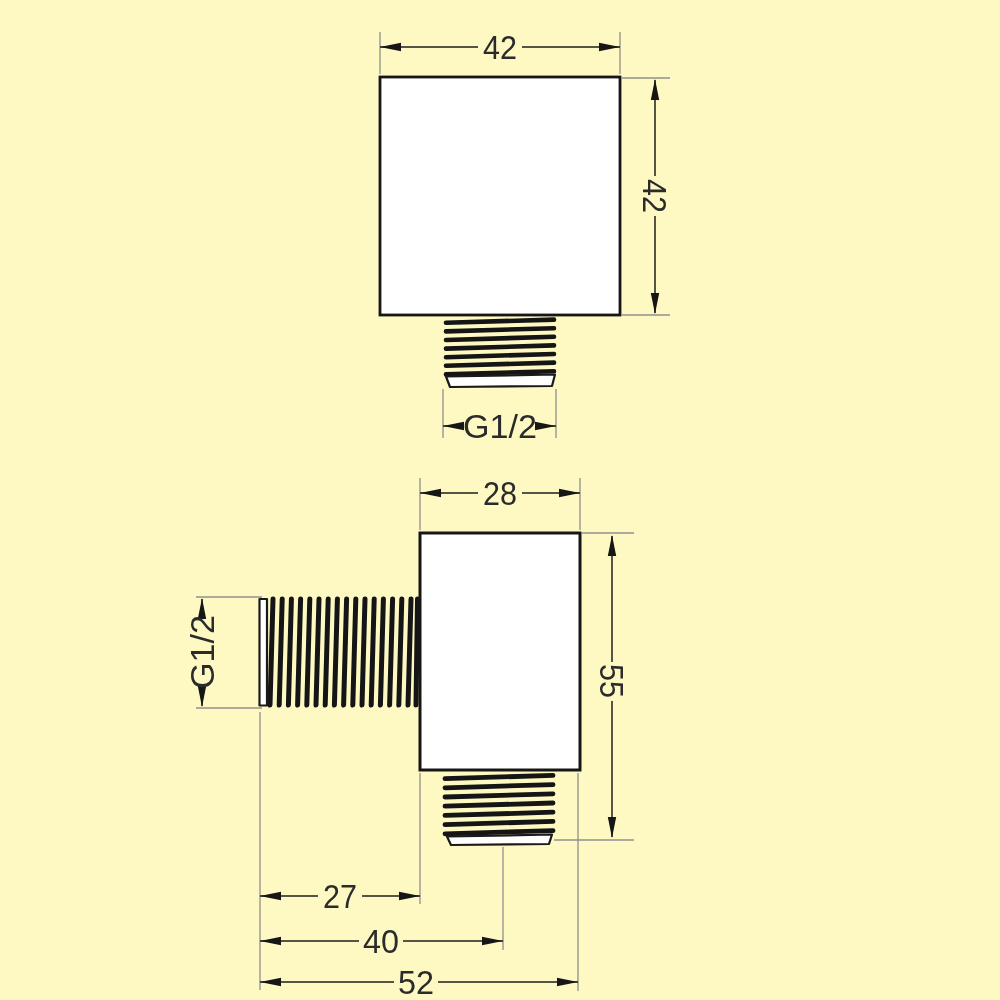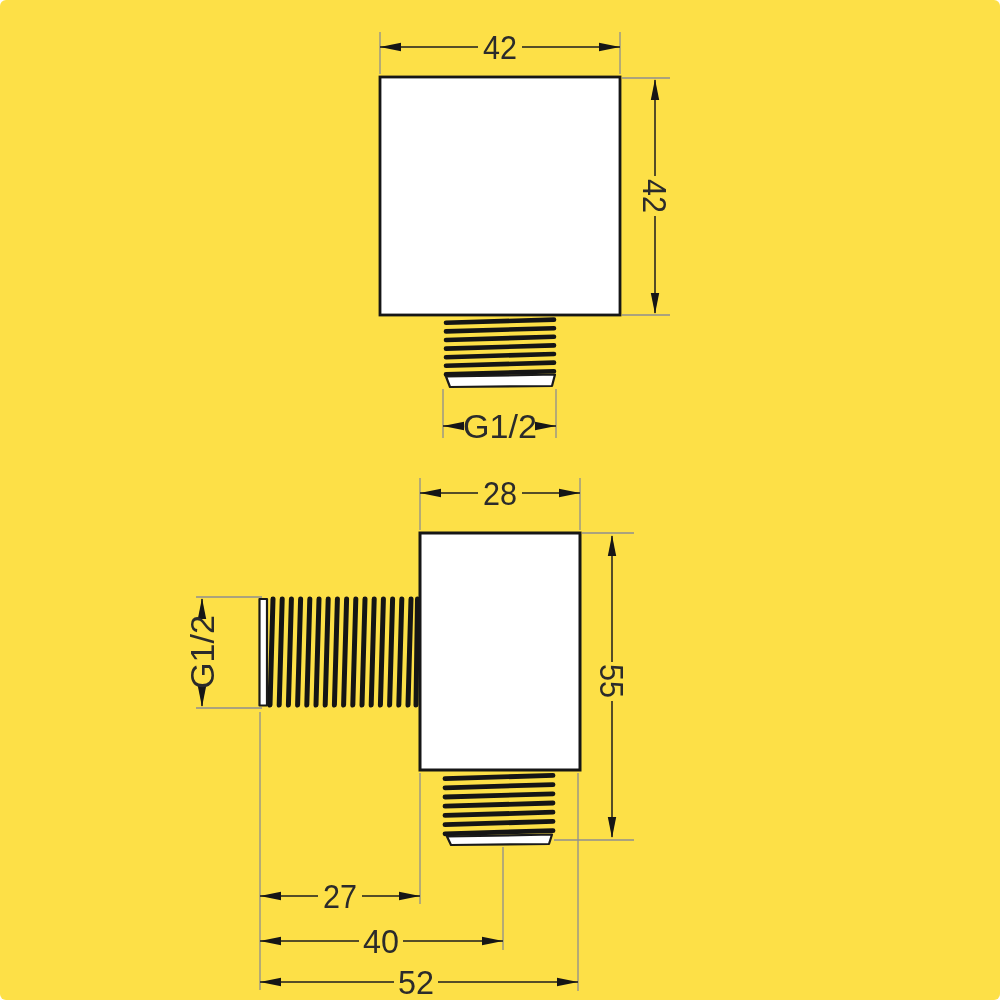--- a/index.html
+++ b/index.html
@@ -1,22 +1,21 @@
 <!DOCTYPE html>
 <html><head>
 <meta charset="utf-8">
 <style>
   html, body { margin: 0; padding: 0; background: #ffffff; }
   .stage {
     position: relative;
     width: 1000px;
     height: 1000px;
-    background: #fde047;
+    background: #fef9c3;
     font-family: "Liberation Sans", sans-serif;
-    border-radius: 6px;
   }
   svg { display: block; }
   .body-line   { fill: #ffffff; stroke: #161616; }
   .ridge       { fill: none; stroke: #151515; stroke-linecap: round; }
   .cap         { fill: #ffffff; stroke: #1a1a1a; stroke-width: 2.2; stroke-linejoin: round; }
   .dim-line    { fill: none; stroke: #1d1d1d; stroke-width: 1.5; }
   .ext-line    { fill: none; stroke: #8f8f8f; stroke-width: 1.3; }
   .arrow       { fill: #161616; stroke: none; }
   .dim-text {
     font-family: "Liberation Sans", sans-serif;

